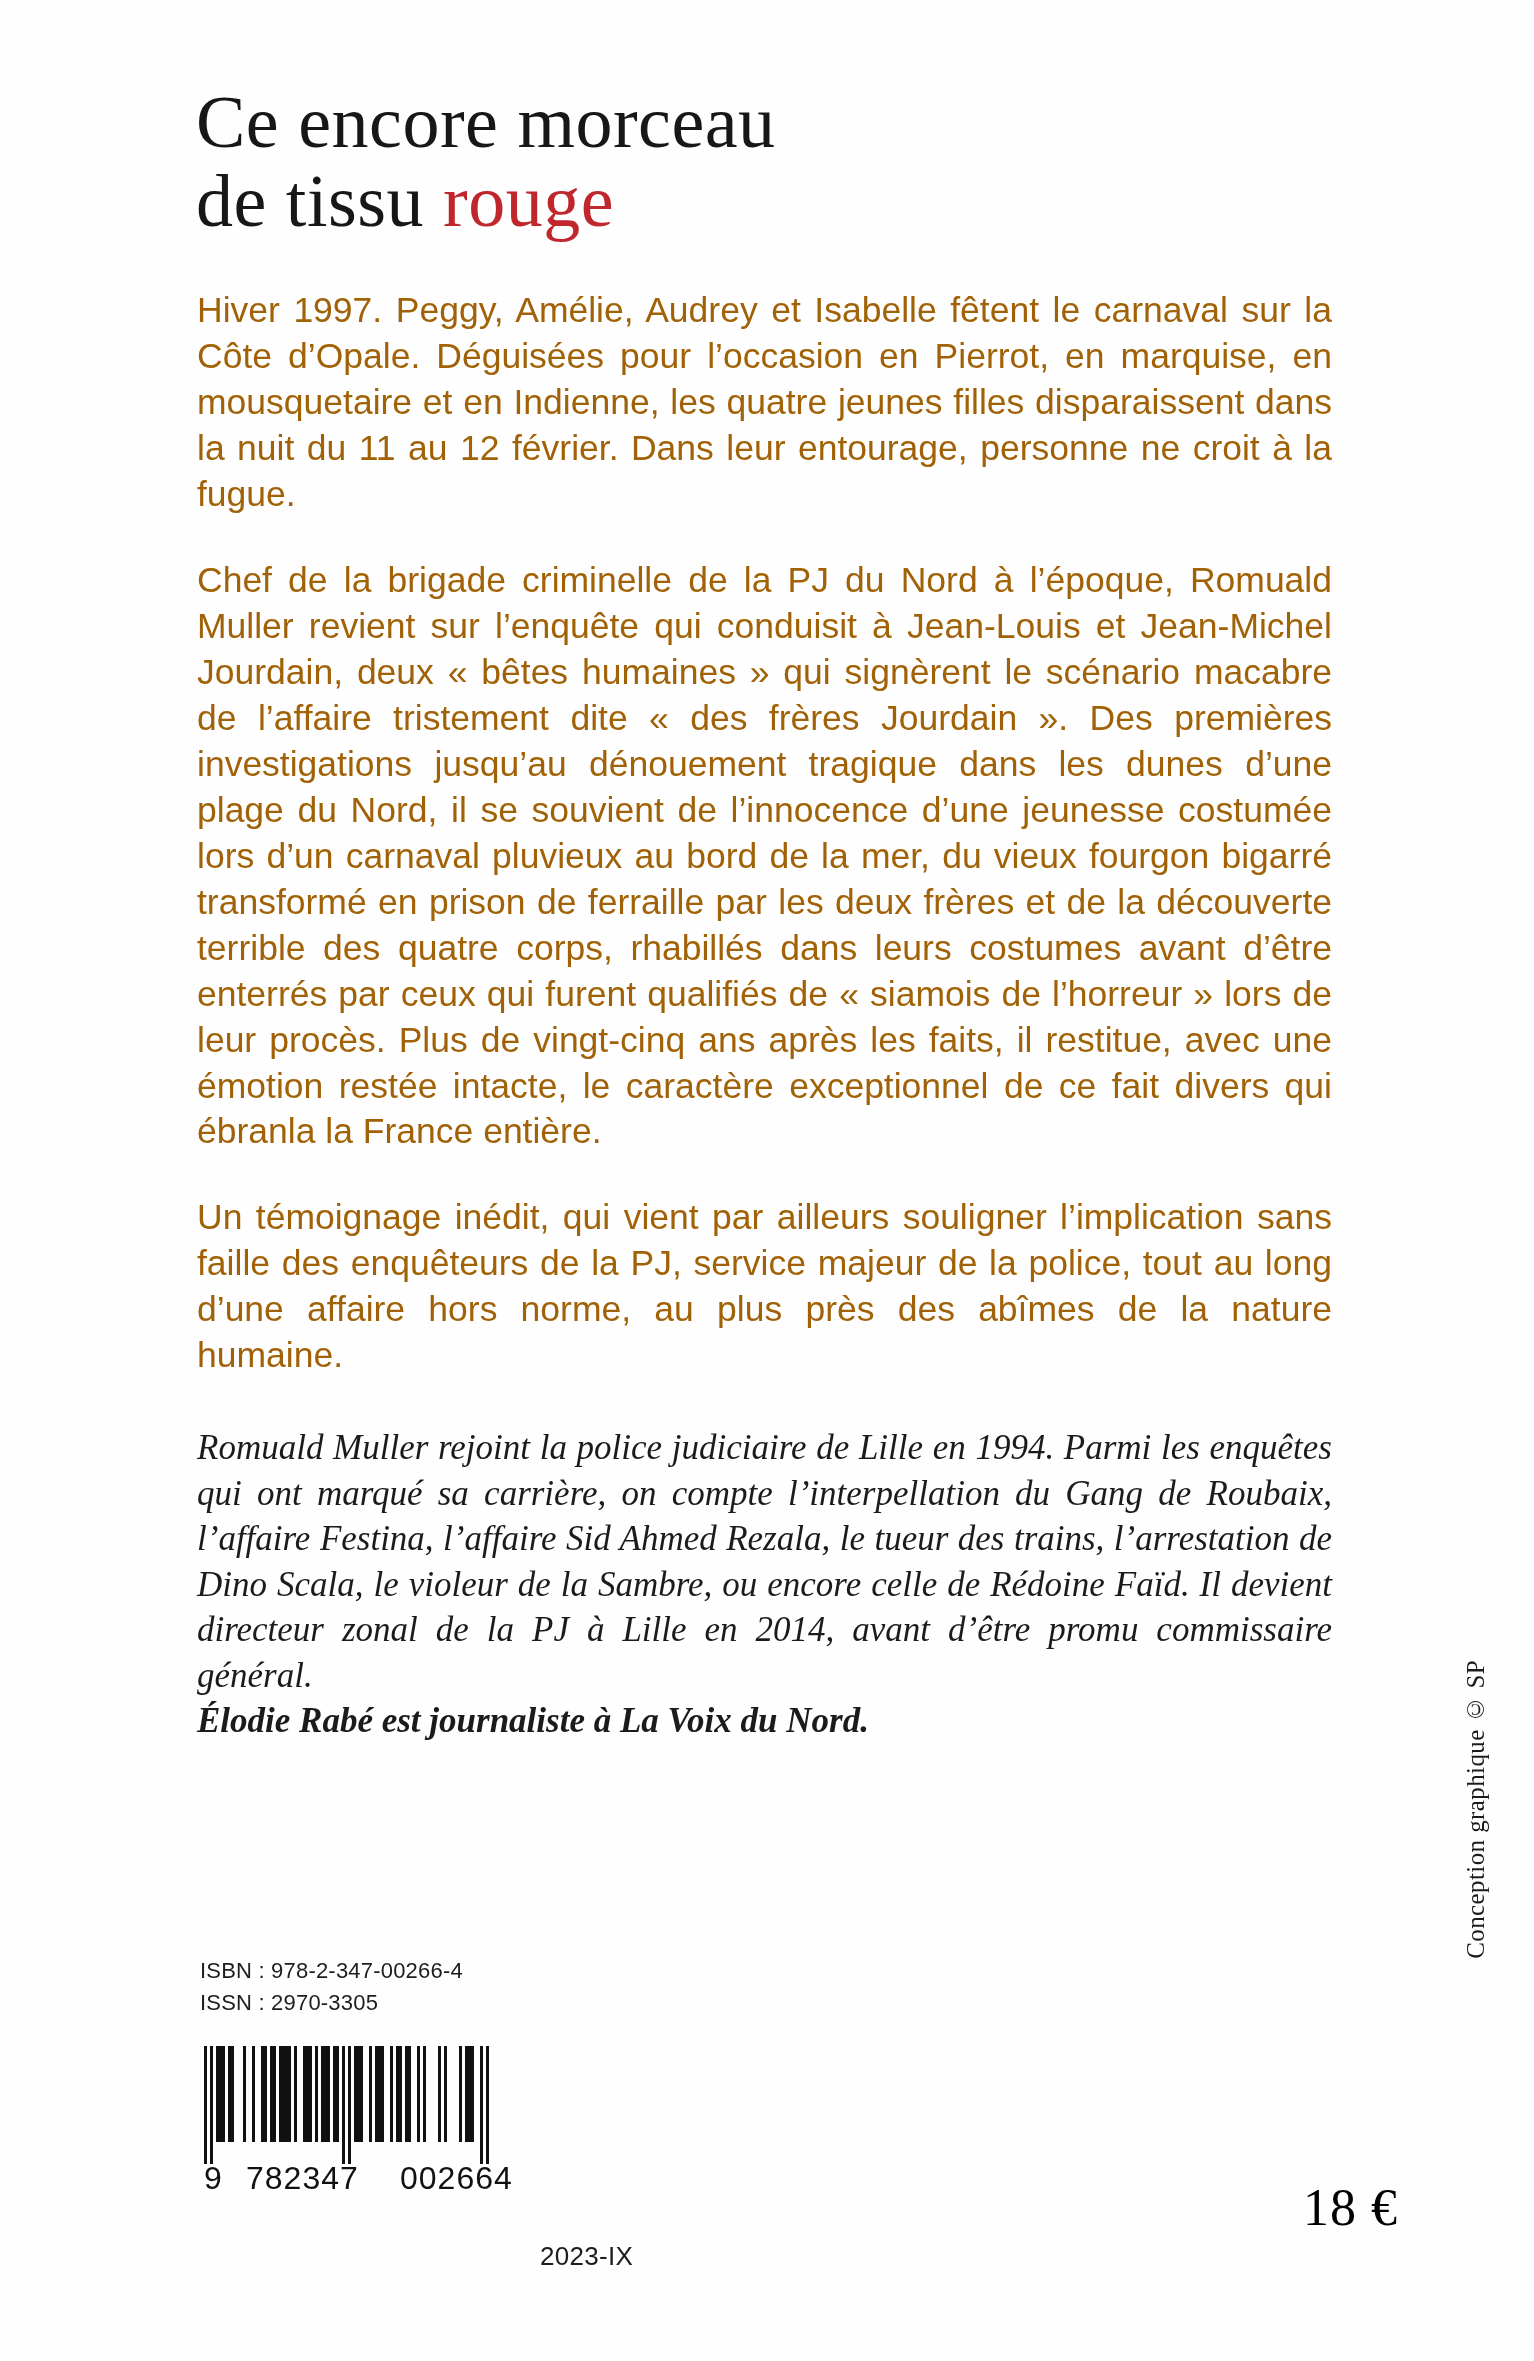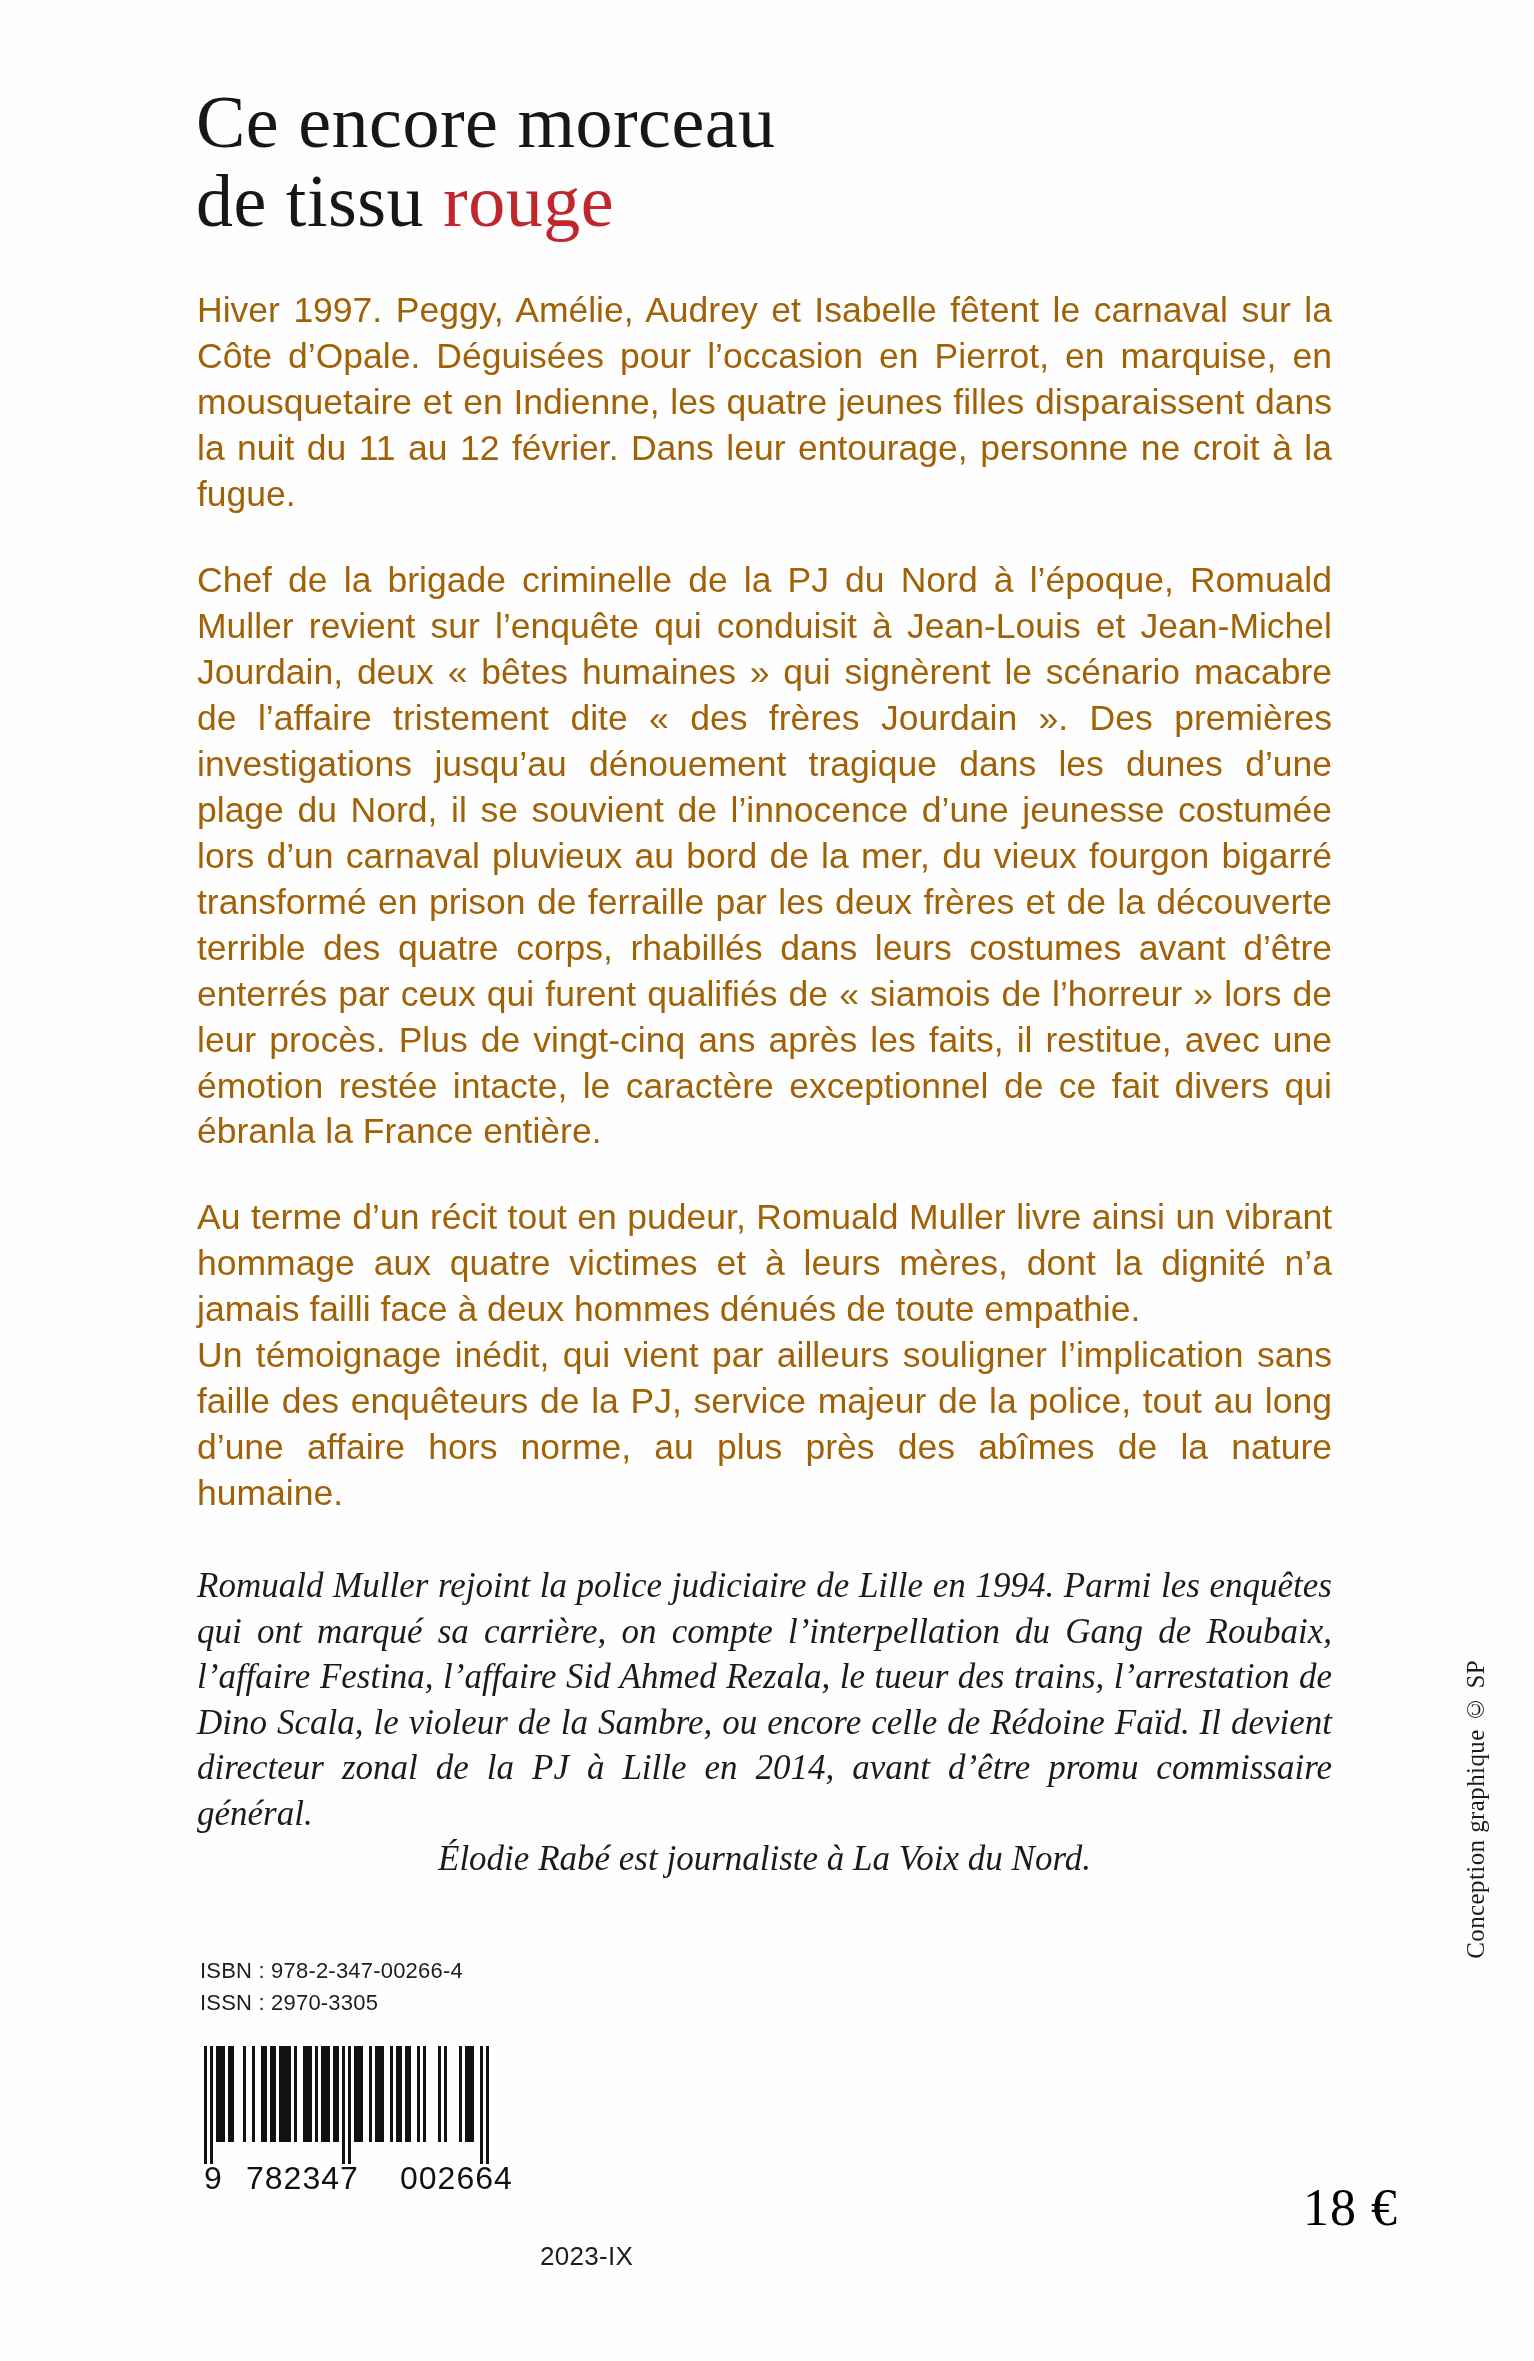--- a/index.html
+++ b/index.html
@@ -75,22 +75,23 @@
     line-height: 1.30;
     text-align: justify;
     color: #1b1b1b;
   }
 
   .bio-second {
     margin: 0;
     font-style: italic;
     font-size: 35px;
     line-height: 1.30;
-    text-align: center;
+    text-align: left;
     color: #1b1b1b;
+    font-weight: bold;
   }
 
   
   .vertical-credit {
     position: absolute;
     right: 44px;
     top: 1660px;
     font-size: 25px;
     color: #1b1b1b;
     writing-mode: vertical-rl;
@@ -176,21 +177,20 @@
     <div class="title-line">Ce encore morceau</div>
     <div class="title-line second"><span>de tissu </span><span class="title-red">rouge</span></div>
   </div>
 
   <div class="body-col">
 
     <p class="para">Hiver 1997. Peggy, Amélie, Audrey et Isabelle fêtent le carnaval sur la Côte d’Opale. Déguisées pour l’occasion en Pierrot, en marquise, en mousquetaire et en Indienne, les quatre jeunes filles disparaissent dans la nuit du 11 au 12 février. Dans leur entourage, personne ne croit à la fugue.</p>
 
     <p class="para">Chef de la brigade criminelle de la PJ du Nord à l’époque, Romuald Muller revient sur l’enquête qui conduisit à Jean-Louis et Jean-Michel Jourdain, deux « bêtes humaines » qui signèrent le scénario macabre de l’affaire tristement dite « des frères Jourdain ». Des premières investigations jusqu’au dénouement tragique dans les dunes d’une plage du Nord, il se souvient de l’innocence d’une jeunesse costumée lors d’un carnaval pluvieux au bord de la mer, du vieux fourgon bigarré transformé en prison de ferraille par les deux frères et de la découverte terrible des quatre corps, rhabillés dans leurs costumes avant d’être enterrés par ceux qui furent qualifiés de « siamois de l’horreur » lors de leur procès. Plus de vingt-cinq ans après les faits, il restitue, avec une émotion restée intacte, le caractère exceptionnel de ce fait divers qui ébranla la France entière.</p>
 
-    <p class="para tight">Au terme d’un récit tout en pudeur, Romuald Muller livre ainsi un vibrant hommage aux quatre victimes et à leurs mères, dont la dignité n’a jamais failli face à deux hommes dénués de toute empathie.</p>
 
     <p class="para">Un témoignage inédit, qui vient par ailleurs souligner l’implication sans faille des enquêteurs de la PJ, service majeur de la police, tout au long d’une affaire hors norme, au plus près des abîmes de la nature humaine.</p>
 
     <p class="bio">Romuald Muller rejoint la police judiciaire de Lille en 1994. Parmi les enquêtes qui ont marqué sa carrière, on compte l’interpellation du Gang de Roubaix, l’affaire Festina, l’affaire Sid Ahmed Rezala, le tueur des trains, l’arrestation de Dino Scala, le violeur de la Sambre, ou encore celle de Rédoine Faïd. Il devient directeur zonal de la PJ à Lille en 2014, avant d’être promu commissaire général.</p>
 
     <p class="bio-second"><span>Élodie Rabé est journaliste à </span><span class="roman">La Voix du Nord.</span></p>
 
   </div>
 
   <div class="vertical-credit">Conception graphique © SP</div>

